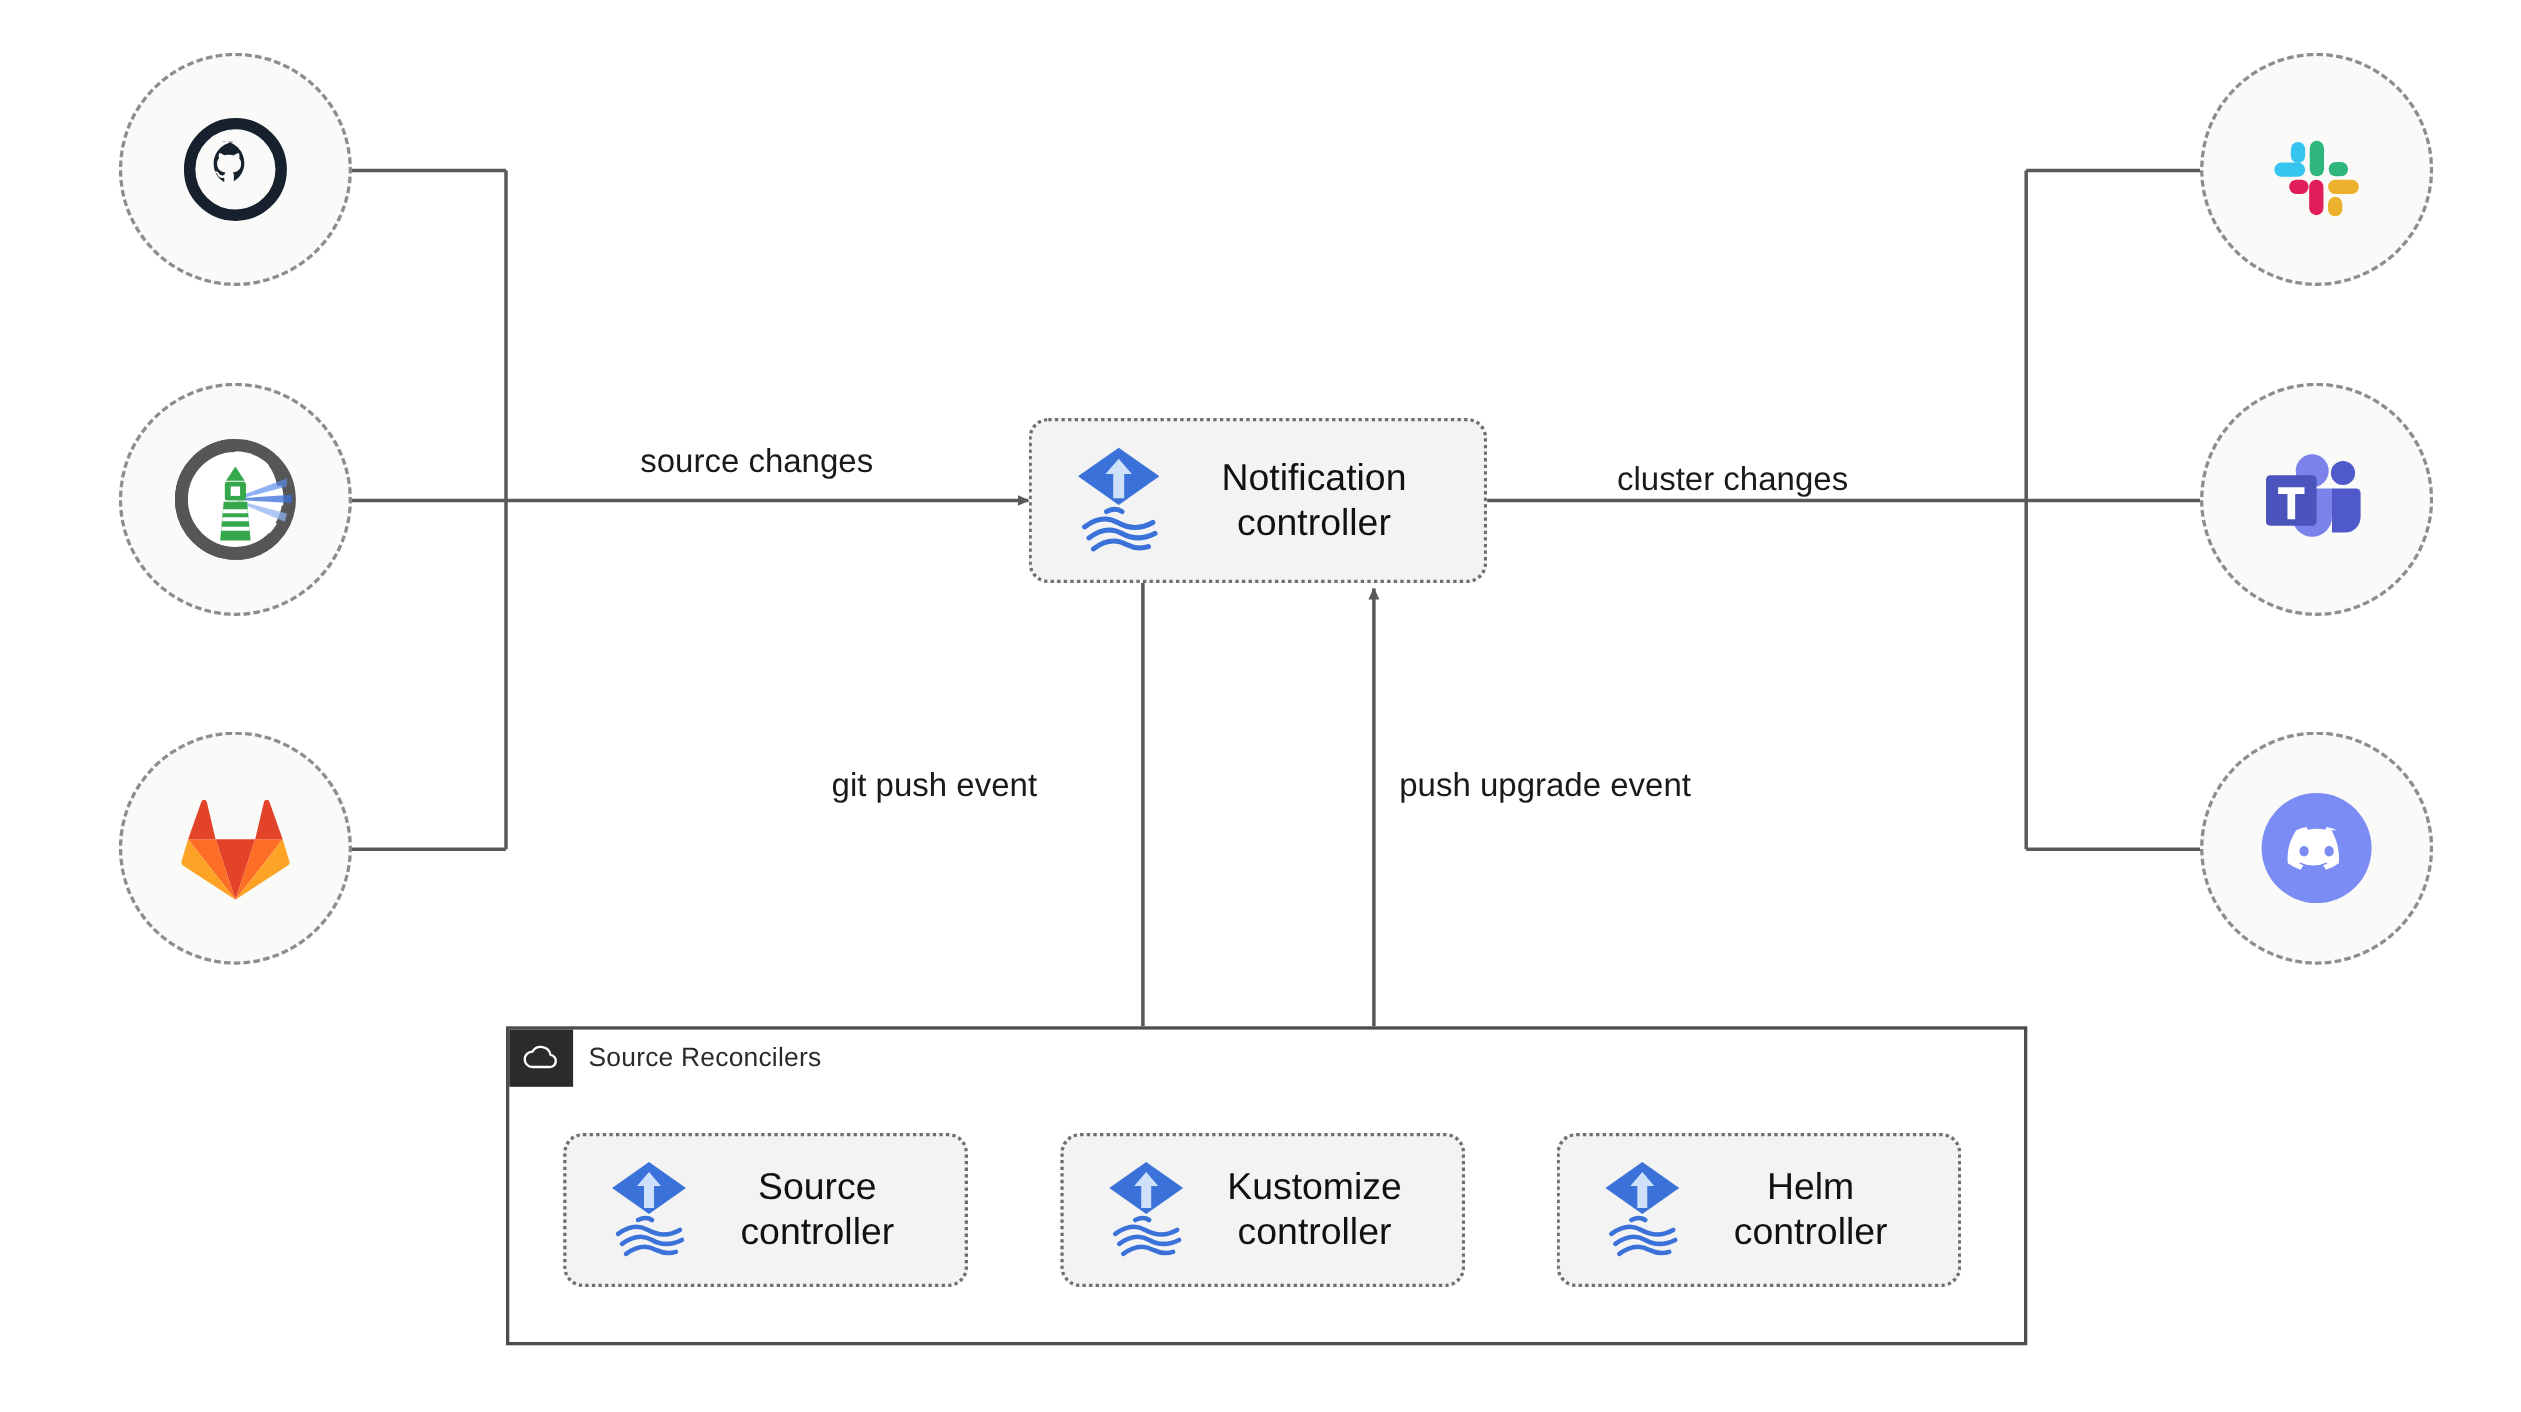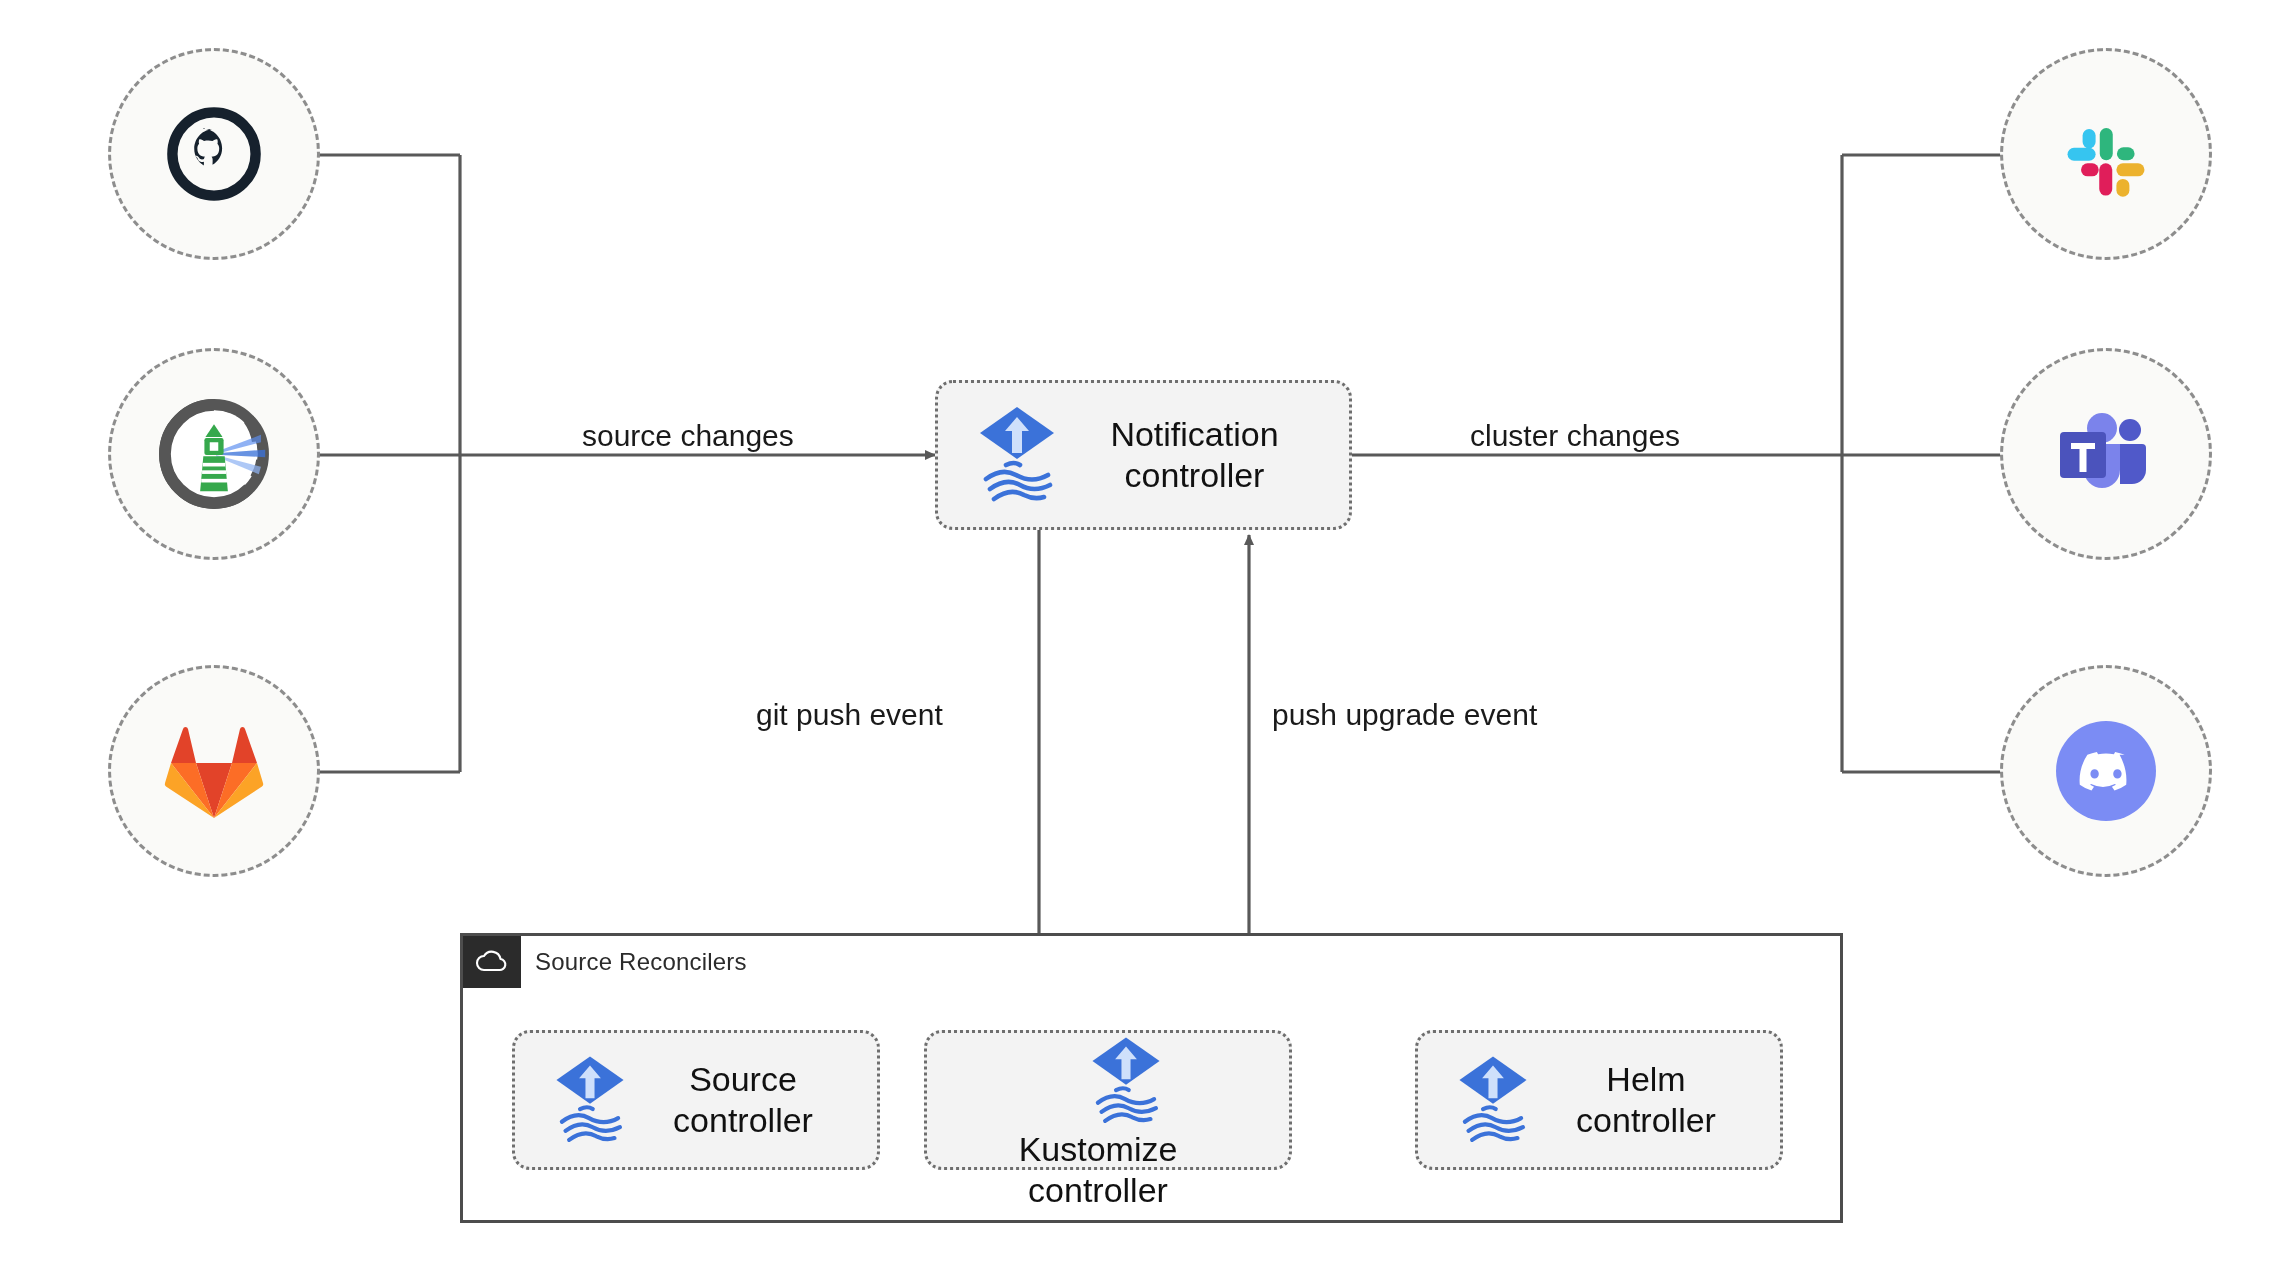--- a/index.html
+++ b/index.html
@@ -198,21 +198,21 @@
         <path d="M12 76 Q28 64 42 72 Q58 81 74 72"></path>
         <path d="M16 86 Q32 74 46 82 Q60 90 76 82"></path>
         <path d="M20 96 Q36 84 50 92 Q60 97 70 94"></path>
         <path d="M32 62 Q40 58 46 62"></path>
       </g>
     </svg>
     <div class="card-label">Source
 controller</div>
   </div>
 
-  <div class="card" style="left:924px;top:1030px;width:368px;height:140px;flex-direction:column;">
+  <div class="card" style="left:964px;top:1030px;width:368px;height:140px;">
     <svg class="flux-logo" width="78" height="96" viewBox="0 0 86 104">
       <path d="M43 4 L80 30 L43 56 L6 30 Z" fill="#3b72d9"></path>
       <path d="M43 14 L55 28 L48 28 L48 50 L38 50 L38 28 L31 28 Z" fill="#cfe0fb"></path>
       <g stroke="#3b72d9" stroke-width="4.6" fill="none" stroke-linecap="round">
         <path d="M12 76 Q28 64 42 72 Q58 81 74 72"></path>
         <path d="M16 86 Q32 74 46 82 Q60 90 76 82"></path>
         <path d="M20 96 Q36 84 50 92 Q60 97 70 94"></path>
         <path d="M32 62 Q40 58 46 62"></path>
       </g>
     </svg>
@@ -228,18 +228,18 @@
         <path d="M12 76 Q28 64 42 72 Q58 81 74 72"></path>
         <path d="M16 86 Q32 74 46 82 Q60 90 76 82"></path>
         <path d="M20 96 Q36 84 50 92 Q60 97 70 94"></path>
         <path d="M32 62 Q40 58 46 62"></path>
       </g>
     </svg>
     <div class="card-label">Helm
 controller</div>
   </div>
 
-  <div class="edge-label" style="left:582px;top:403px;margin-top:16px;">source changes</div>
+  <div class="edge-label" style="left:582px;top:403px;">source changes</div>
   <div class="edge-label" style="left:1470px;top:419px;">cluster changes</div>
   <div class="edge-label" style="left:756px;top:698px;">git push event</div>
   <div class="edge-label" style="left:1272px;top:698px;">push upgrade event</div>
 
 </div>
 
 </body></html>

